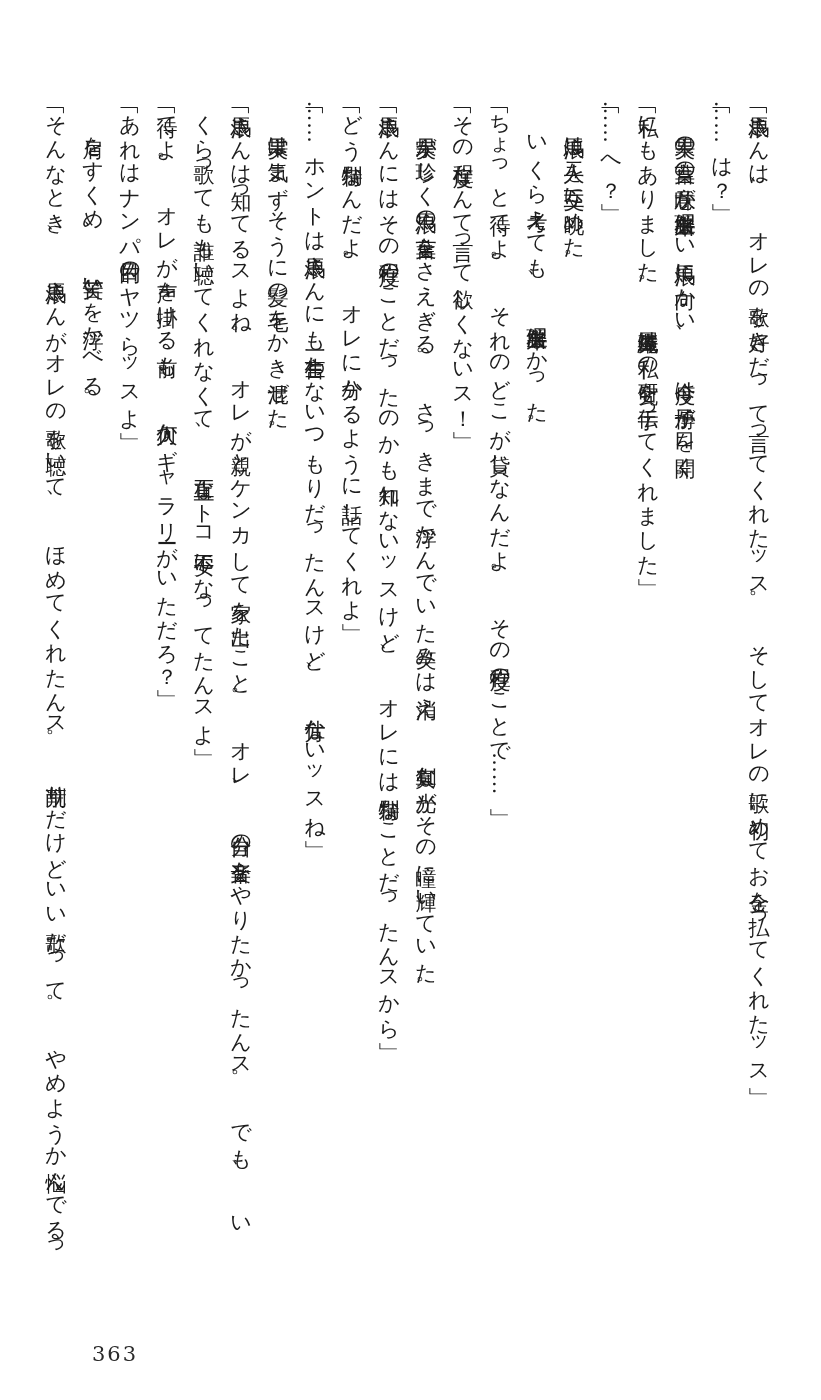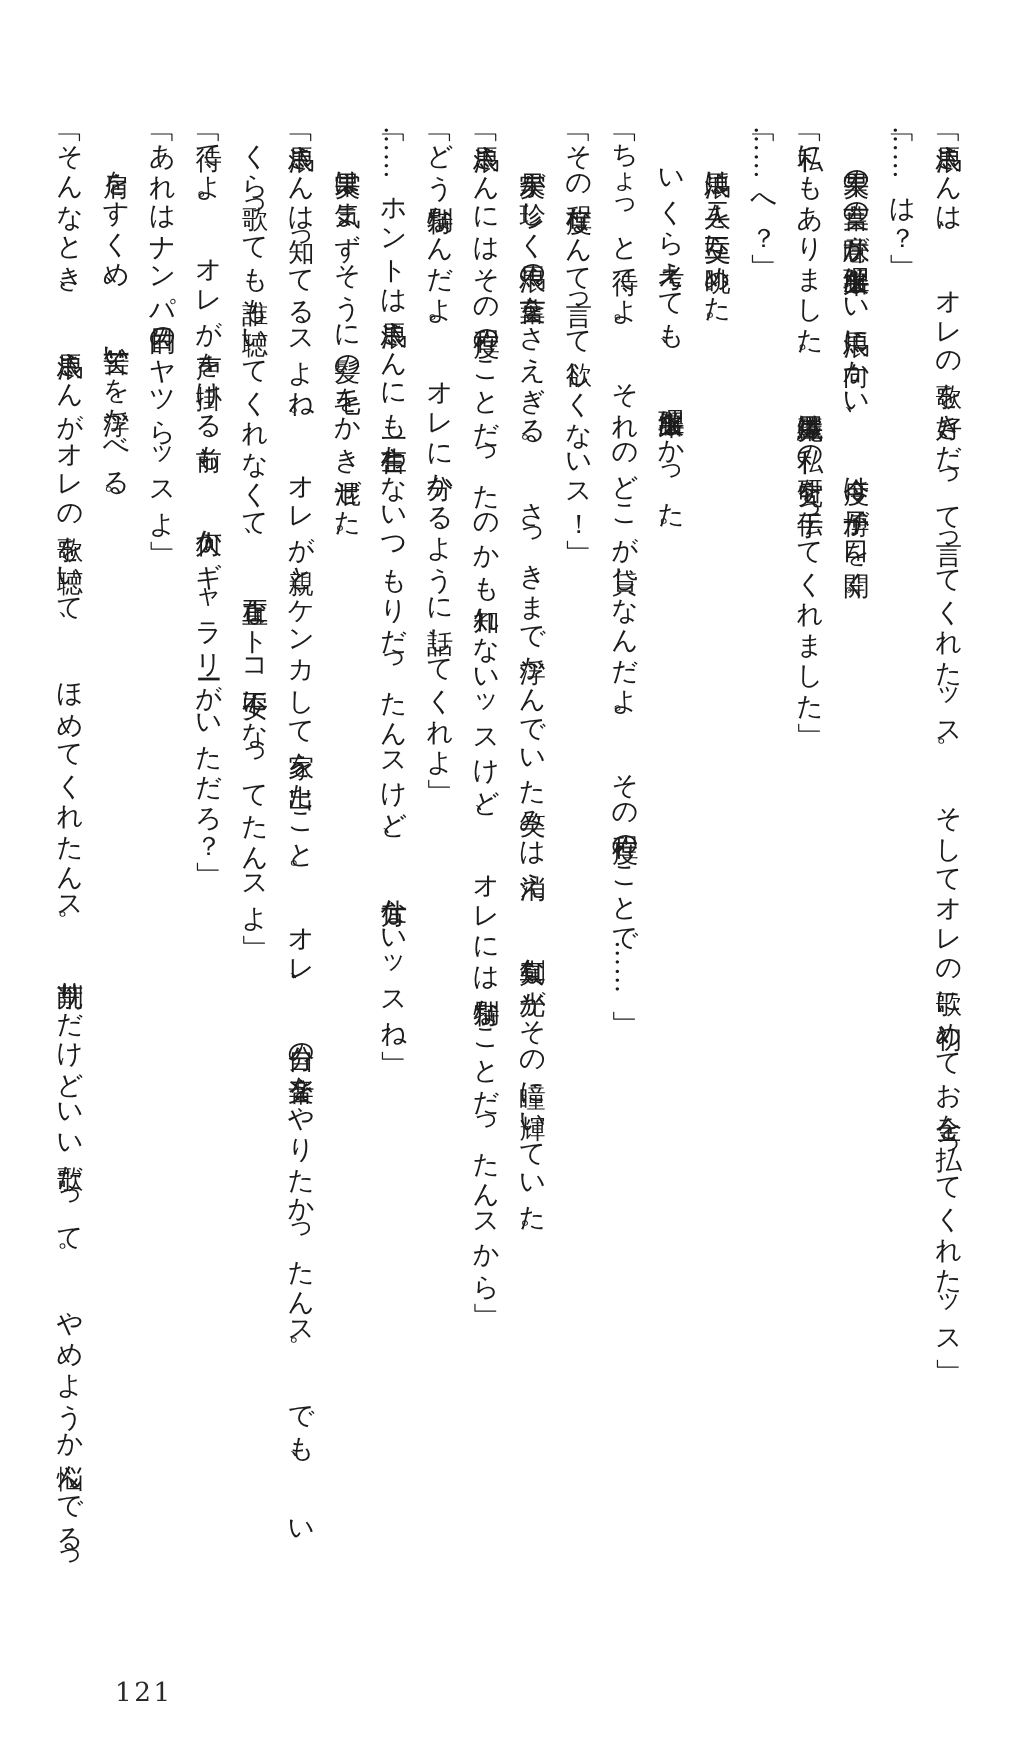--- a/index.html
+++ b/index.html
@@ -67,14 +67,14 @@
     <p class="line">「どう特別なんだよ。　オレに分かるように話してくれよ」</p>
     <p class="line">「……ホントは浪馬さんにも一生言わないつもりだったんスけど、　仕方ないッスね」</p>
     <p class="line indent">実果は気まずそうに髪の毛をかき混ぜた。</p>
     <p class="line">「浪馬さんは知ってるスよね。　オレが親とケンカして家を出たこと。　オレ、　自分の音楽をやりたかったんス。　でも、　い</p>
     <p class="line">くら歌っても誰も聴いてくれなくて、　正直なトコ不安になってたんスよ」</p>
     <p class="line">「待てよ。　オレが声を掛ける前も、　何人かギャラリーがいただろ？」</p>
     <p class="line">「あれはナンパ目的のヤツらッスよ」</p>
     <p class="line indent">肩をすくめ、　苦笑いを浮かべる。</p>
     <p class="line">「そんなとき、　浪馬さんがオレの歌を聴いて、　ほめてくれたんス。　荒削りだけどいい歌だって。　やめようか悩んでるっ</p>
   </div>
-  <div class="page-number">121</div>
+  <div class="page-number">363</div>
 </div>
 
 </body></html>

